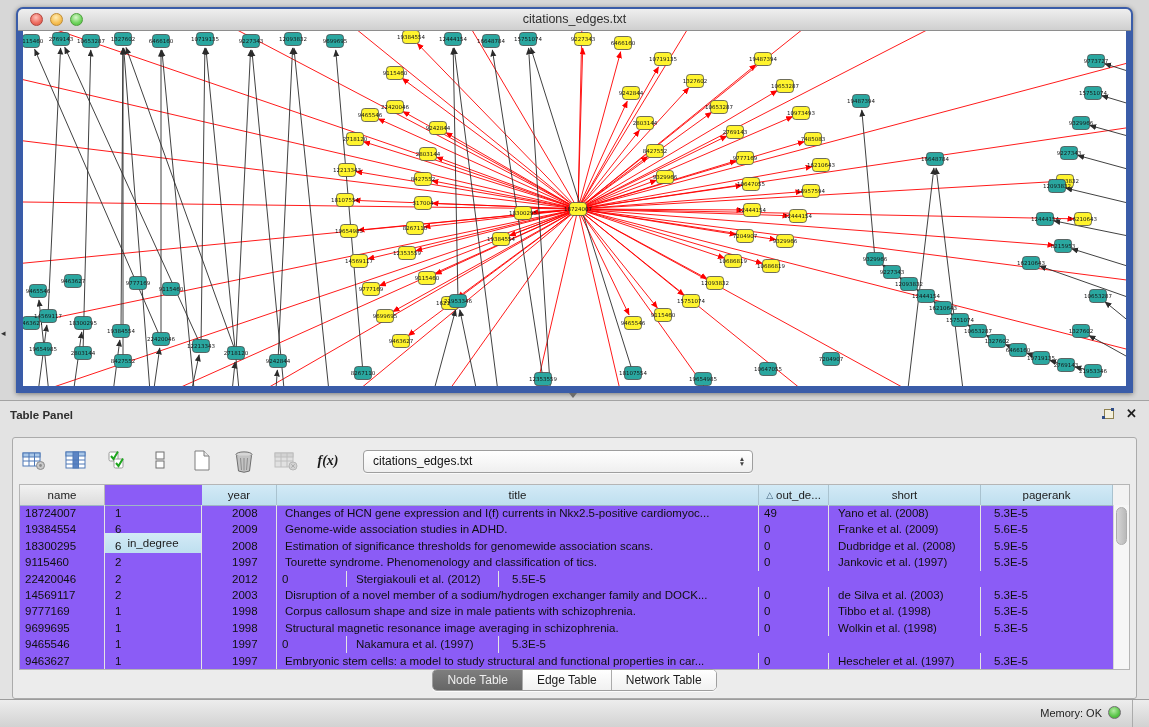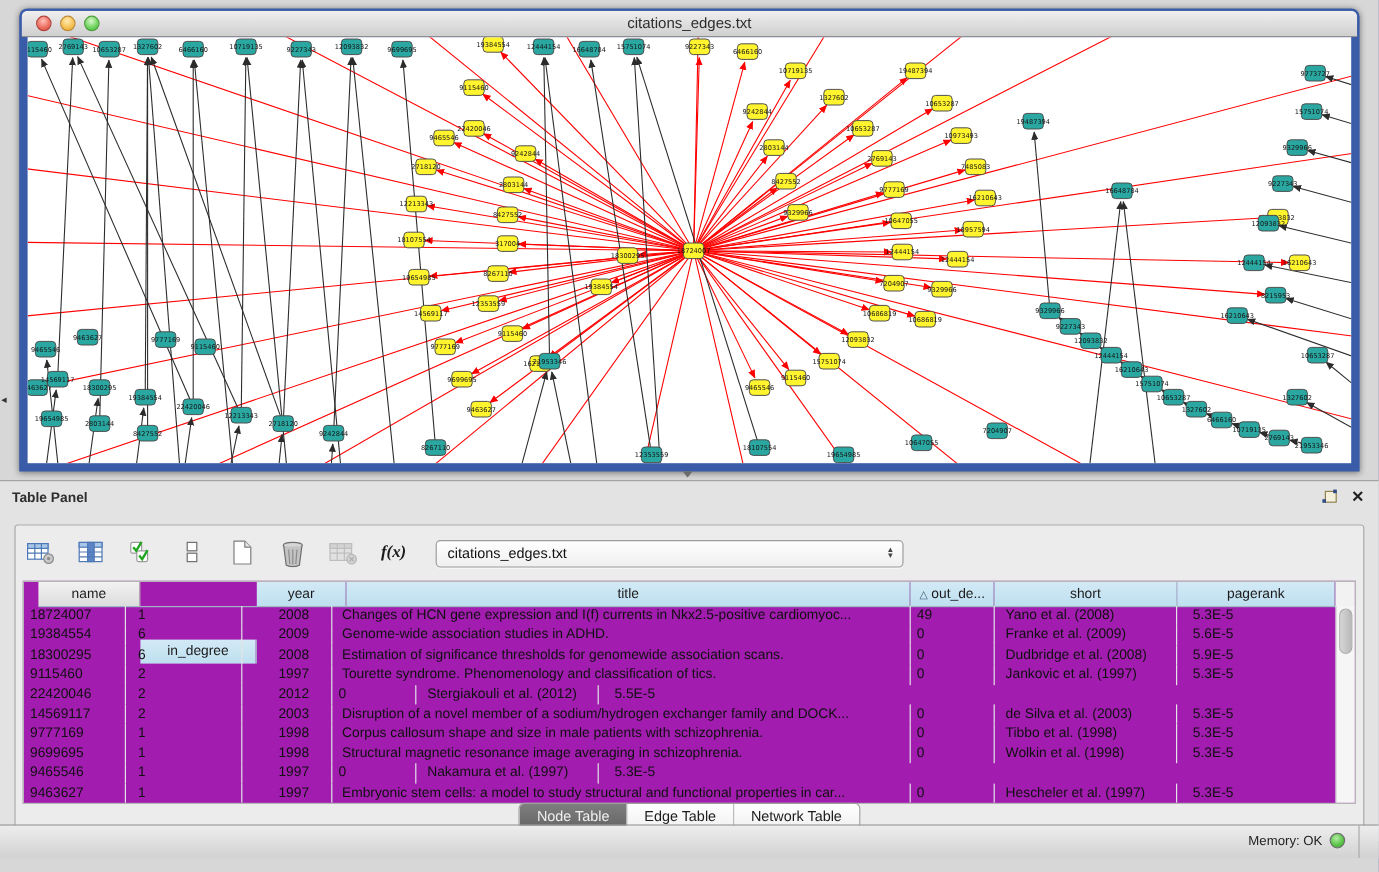--- a/index.html
+++ b/index.html
@@ -34,42 +34,42 @@
 
   .panel-body{position:absolute;left:12px;right:12px;top:36px;height:260px;background:#ECECEC;border:1px solid #ABABAB;border-radius:3px;}
   .toolbar{position:absolute;left:8px;right:8px;top:6px;height:34px;display:flex;align-items:center;gap:16px;}
   .tbi{display:inline-flex;align-items:center;justify-content:center;width:26px;height:26px;}
   .tbi svg{display:block;}
   .fx{font-family:"Liberation Serif",serif;font-style:italic;font-weight:bold;font-size:14px;color:#1A1A1A;}
   .combo{margin-left:6px;width:388px;height:21px;border:1px solid #9E9E9E;border-radius:4px;background:linear-gradient(#FFFFFF,#EFEFEF);display:flex;align-items:center;position:relative;box-shadow:0 1px 0 rgba(255,255,255,.7);}
   .combo .val{flex:1;font-size:12px;color:#111;padding-left:9px;}
   .combo .arrows{width:16px;display:flex;flex-direction:column;align-items:center;line-height:5px;font-size:6.5px;color:#444;padding-right:2px;}
 
-  .tablewrap{position:absolute;left:6px;right:6px;top:46px;bottom:28px;background:#a21caf;border:1px solid #B5B5B5;padding-left:12px;}
+  .tablewrap{position:absolute;left:6px;right:6px;top:46px;bottom:28px;background:#8b5cf6;border:1px solid #B5B5B5;}
   .thead{display:flex;height:20px;border-bottom:1px solid #9FB7C4;}
   .hcell{box-sizing:border-box;height:20px;font-size:11.5px;color:#1B1B1B;display:flex;align-items:center;justify-content:center;border-right:1px solid #A9C2CF;background:linear-gradient(#D3EAF6,#BEDFEF);overflow:hidden;white-space:nowrap;}
   .hcell.gray{background:linear-gradient(#F2F2F2,#DCDCDC);border-right:1px solid #B9B9B9;}
   .sort-tri{font-size:9px;margin-right:3px;color:#3E5E78;}
   .tbody{position:absolute;left:0;right:16px;top:20px;bottom:0;overflow:hidden;}
   .trow{display:flex;height:16.4px;align-items:center;}
   .tcell{box-sizing:border-box;font-size:11.5px;color:#101010;white-space:nowrap;overflow:hidden;border-right:1px solid #E4E4E4;height:16.4px;line-height:16.4px;}
   .c0{width:85px;padding-left:5px;} .c1{width:97px;padding-left:10px;} .c2{width:75px;padding-left:30px;}
   .c3{flex:1;padding-left:8px;} .c4{width:70px;padding-left:5px;} .c5{width:152px;padding-left:9px;} .c6{width:132px;padding-left:13px;border-right:none;}
   .h0{width:85px;} .h1{width:97px;margin-top:48px;} .h2{width:75px;} .h3{flex:1;} .h4{width:70px;} .h5{width:152px;} .h6{width:132px;} .h7{width:16px;border-right:none;background:#F2F2F2;}
   .vscroll{position:absolute;right:0;top:20px;bottom:0;width:16px;background:#F6F6F6;border-left:1px solid #D6D6D6;box-sizing:border-box;}
   .vthumb{position:absolute;left:2px;right:2px;top:2px;height:36px;border-radius:6px;background:linear-gradient(90deg,#D6D6D6,#B9B9B9);border:1px solid #ADADAD;}
 
   .tabs-strip{position:absolute;left:0;right:0;bottom:0;height:36px;display:flex;align-items:center;justify-content:center;}
   .seg{display:flex;height:20px;border:1px solid #9F9F9F;border-radius:5px;overflow:hidden;background:#FCFCFC;box-shadow:0 1px 0 rgba(255,255,255,.8);}
   .seg-btn{padding:0 14px;font-size:12px;display:flex;align-items:center;color:#1C1C1C;background:linear-gradient(#FFFFFF,#F1F1F1);border-right:1px solid #ABABAB;cursor:default;}
   .seg-btn:last-child{border-right:none;}
   .seg-btn.sel{background:linear-gradient(#7E7E7E,#666666);color:#EFEFEF;}
 
   
-  .statusbar{position:absolute;left:0;bottom:12px;width:1149px;height:27px;background:linear-gradient(#EDEDED,#D2D2D2);border-top:1px solid #9C9C9C;}
+  .statusbar{position:absolute;left:0;bottom:0;width:1149px;height:27px;background:linear-gradient(#EDEDED,#D2D2D2);border-top:1px solid #9C9C9C;}
   .mem-label{position:absolute;right:47px;top:7px;font-size:11px;color:#222;}
   .mem-dot{position:absolute;right:28px;top:6px;width:13px;height:13px;border-radius:50%;background:radial-gradient(circle at 42% 33%,#B2EBA2,#53C242 62%,#41A532);border:1px solid #6F6F6F;box-sizing:border-box;}
   .sb-div{position:absolute;right:16px;top:0;bottom:0;width:1px;background:#ABABAB;}
 </style>
 </head>
 <body>
 
 <div class="app">
 
   <div class="net-window">

